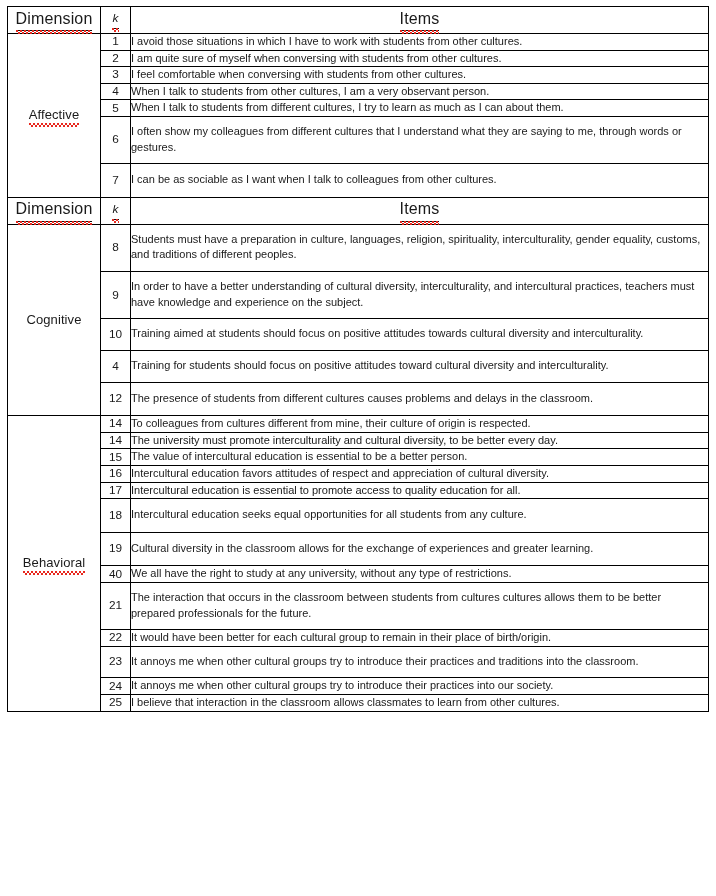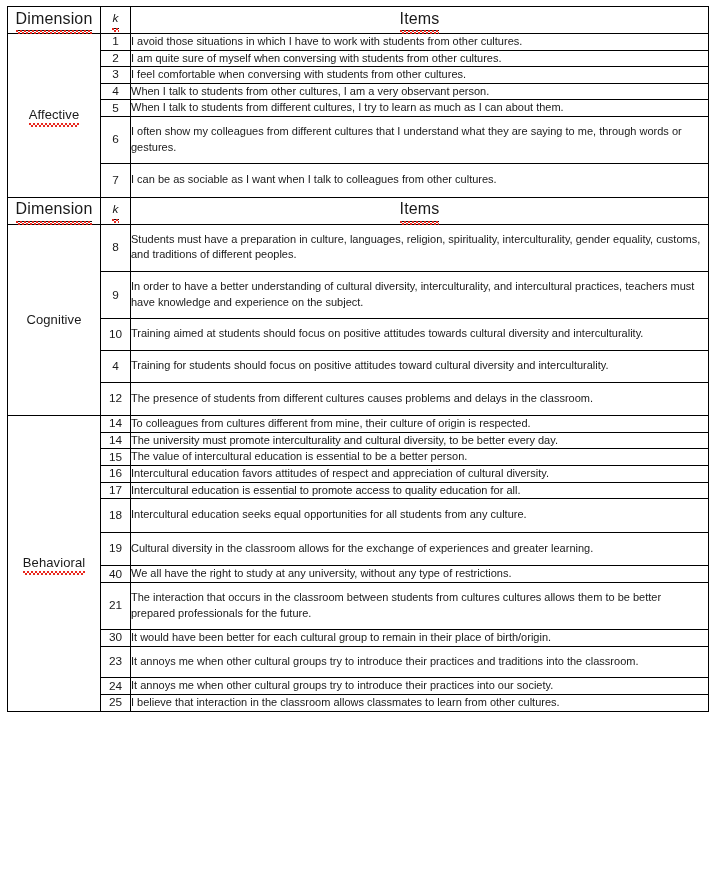--- a/index.html
+++ b/index.html
@@ -246,21 +246,21 @@
       </tr>
       <tr>
         <td class="k-cell">40</td>
         <td class="item-cell">We all have the right to study at any university, without any type of restrictions.</td>
       </tr>
       <tr>
         <td class="k-cell">21</td>
         <td class="item-cell tall">The interaction that occurs in the classroom between students from cultures cultures allows them to be better prepared professionals for the future.</td>
       </tr>
       <tr>
-        <td class="k-cell">30</td>
+        <td class="k-cell">22</td>
         <td class="item-cell">It would have been better for each cultural group to remain in their place of birth/origin.</td>
       </tr>
       <tr>
         <td class="k-cell">23</td>
         <td class="item-cell tall">It annoys me when other cultural groups try to introduce their practices and traditions into the classroom.</td>
       </tr>
       <tr>
         <td class="k-cell">24</td>
         <td class="item-cell">It annoys me when other cultural groups try to introduce their practices into our society.</td>
       </tr>

